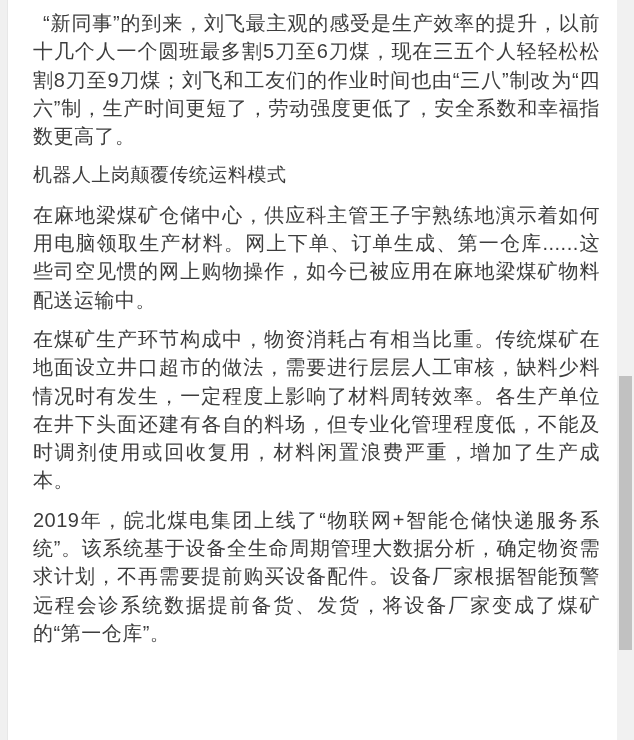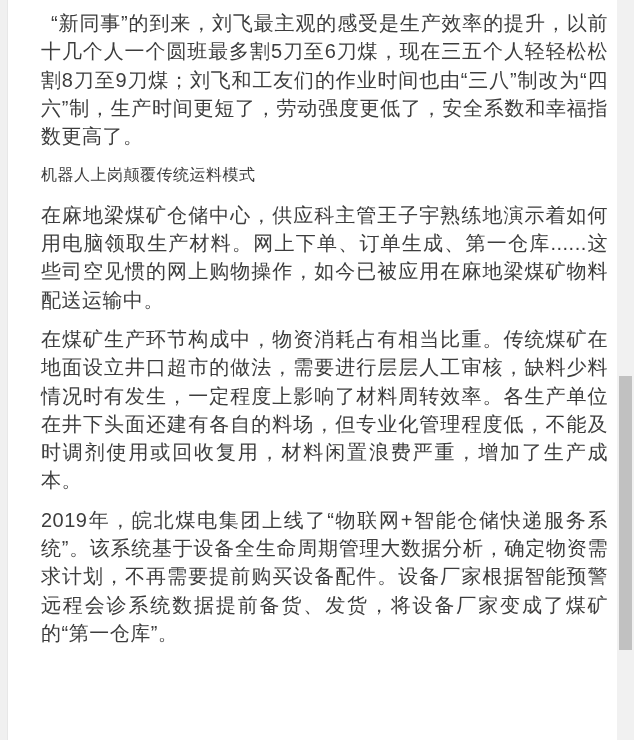--- a/index.html
+++ b/index.html
@@ -29,35 +29,34 @@
   .content {
     position: absolute;
     left: 8px;
     top: 0;
     width: 609px;
     height: 680px;
     background: #ffffff;
     box-sizing: border-box;
     padding: 9px 17px 8px 25px;
     overflow: hidden;
-    margin-left: 8px;
   }
   .para {
     font-size: 20px;
     line-height: 28.3px;
     color: #3d3d3d;
     text-align: justify;
     margin: 0 0 11px 0;
     letter-spacing: 0.5px;
   }
   .para.indent {
     text-indent: 10px;
   }
   .heading {
-    font-size: 16px;
+    font-size: 19px;
     line-height: 28.3px;
     color: #3d3d3d;
     margin: 0 0 11px 0;
     letter-spacing: 0.5px;
   }
   
   .scrollbar {
     position: absolute;
     right: 0;
     top: 0;

